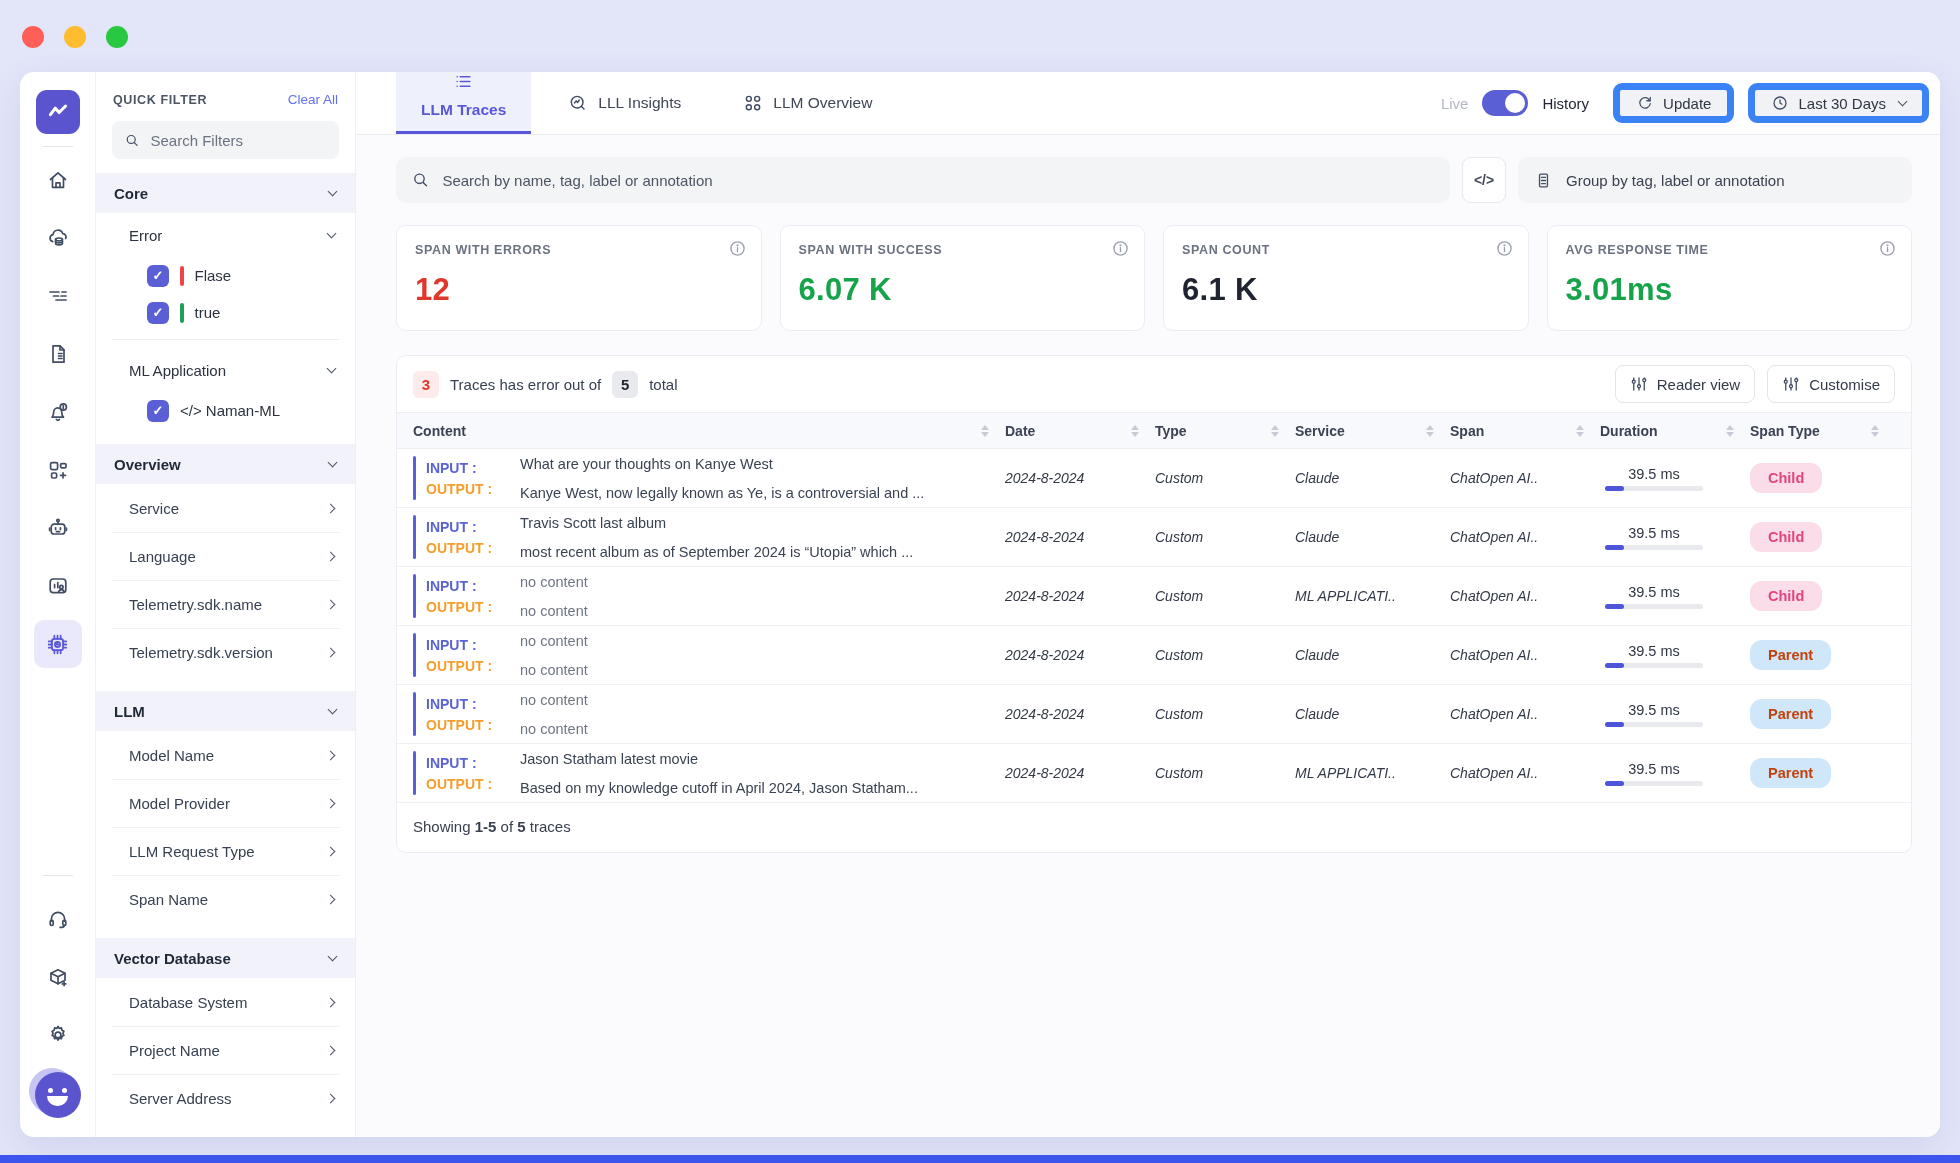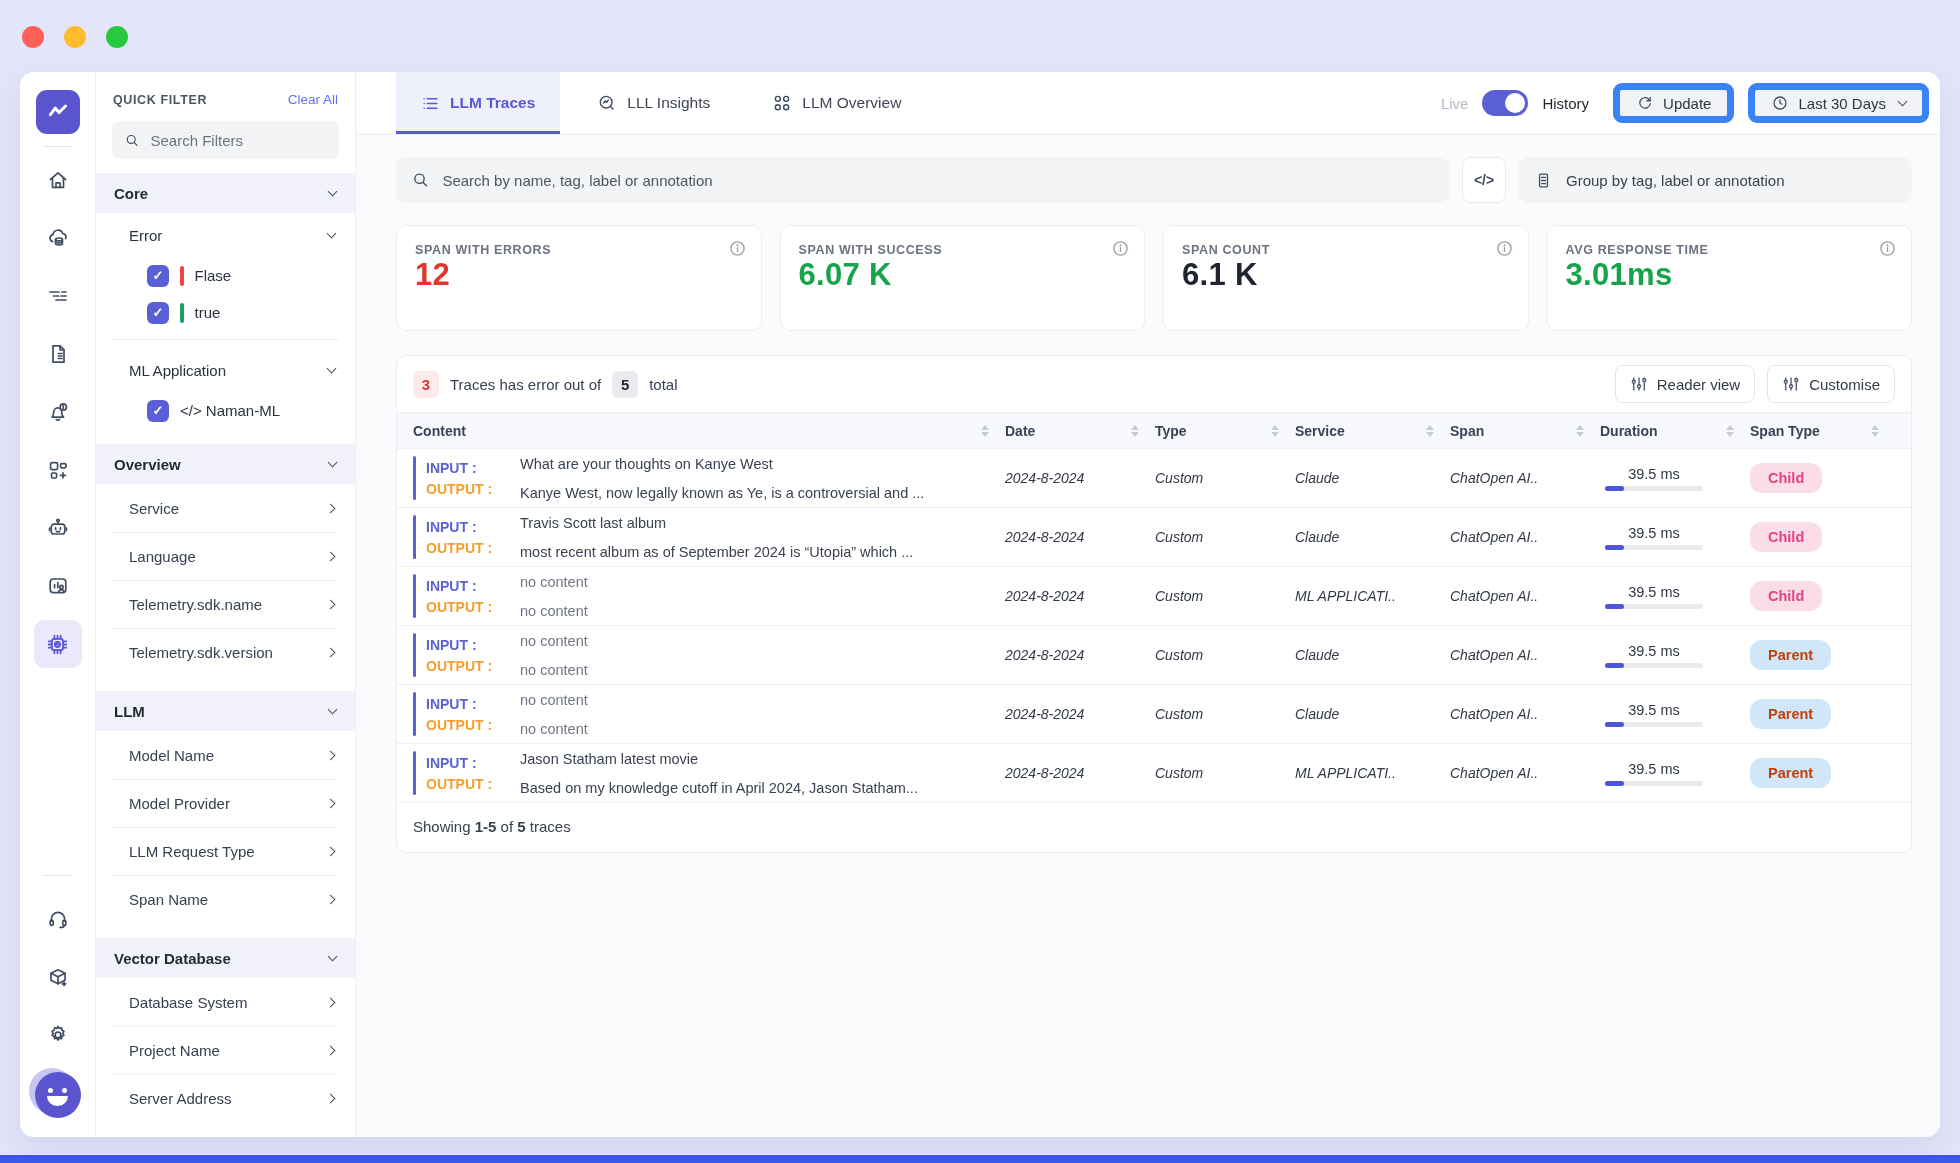--- a/index.html
+++ b/index.html
@@ -56,21 +56,21 @@
   .fdivider { height:1px; background:#eceef3; margin:8px 16px; }
   .chev { width:7px; height:7px; border-right:1.8px solid #4a5260; border-bottom:1.8px solid #4a5260; display:inline-block; flex-shrink:0; }
   .chev.down { transform:rotate(45deg); margin-top:-4px; }
   .chev.right { transform:rotate(-45deg); }
   .gap15 { height:15px; } .gap8 { height:8px; }
 
   
   .main { flex:1; min-width:0; display:flex; flex-direction:column; background:#fbfbfd; }
   .tabbar { height:63px; background:#fff; border-bottom:1px solid #e9ebf1; display:flex; align-items:stretch; padding-left:40px; flex-shrink:0; }
   .tab { display:flex; align-items:center; gap:10px; padding:0 25px; font-size:15.5px; color:#3f4756; cursor:pointer; }
-  .tab.active { background:#eef0fc; color:#5a57d9; font-weight:700; box-shadow:inset 0 -3px 0 #5a57d9; }
+  .tab.active { background:#eef0fc; color:#5a57d9; font-weight:700; box-shadow:inset 0 -3px 0 #5a57d9;flex-direction:column; }
   .tab + .tab { margin-left:12px; }
   .tab-controls { margin-left:auto; display:flex; align-items:center; gap:14px; padding-right:11px; }
   .live-lbl { font-size:15px; color:#b3b9c4; }
   .hist-lbl { font-size:15px; color:#1f2430; }
   .toggle { width:46px; height:26px; border-radius:13px; background:#5b5fd6; position:relative; cursor:pointer; flex-shrink:0; }
   .toggle .knob { position:absolute; right:3px; top:3px; width:20px; height:20px; border-radius:50%; background:#fff; }
   .btn-soft { height:40px; background:#f1f2f5; border-radius:9px; display:flex; align-items:center; gap:9px;
               padding:0 16px; font-size:15px; color:#2f3644; cursor:pointer; border:7px solid #3b82f6; }
 
   .content { padding:22px 28px 0 40px; }
@@ -82,21 +82,21 @@
   .search-input input::placeholder { color:#4b5563; }
   .code-btn { width:44px; height:46px; background:#fff; border:1px solid #e7e9ef; border-radius:9px; display:flex;
               align-items:center; justify-content:center; font-size:14px; font-weight:700; color:#3f4756; cursor:pointer; }
   .group-btn { width:394px; height:46px; background:#f3f4f6; border-radius:10px; display:flex; align-items:center;
                gap:13px; padding:0 16px; font-size:15px; color:#3a4150; cursor:pointer; }
 
   
   .stats { display:flex; gap:18px; margin-bottom:24px; }
   .card { flex:1; background:#fff; border:1px solid #ecedf4; border-radius:10px; padding:17px 18px 20px; position:relative; min-height:106px; }
   .card-label { font-size:12.5px; font-weight:700; color:#6b7280; letter-spacing:.05em; }
-  .card-value { font-size:31px; font-weight:700; letter-spacing:.01em; }
+  .card-value { font-size:31px; font-weight:700; margin-top:15px; letter-spacing:.01em; }
   .v-red { color:#e0362c; } .v-green { color:#16a34a; } .v-dark { color:#1f2430; }
   .info { position:absolute; right:15px; top:14px; }
 
   
   .panel { background:#fff; border:1px solid #ecedf4; border-radius:10px; }
   .panel-head { height:56px; display:flex; align-items:center; gap:11px; padding:0 16px; }
   .badge-num { min-width:26px; height:27px; border-radius:6px; display:flex; align-items:center; justify-content:center;
                font-size:15px; font-weight:600; padding:0 8px; }
   .badge-err { background:#fdeaea; color:#e0362c; }
   .badge-tot { background:#e9eaee; color:#1f2430; }

